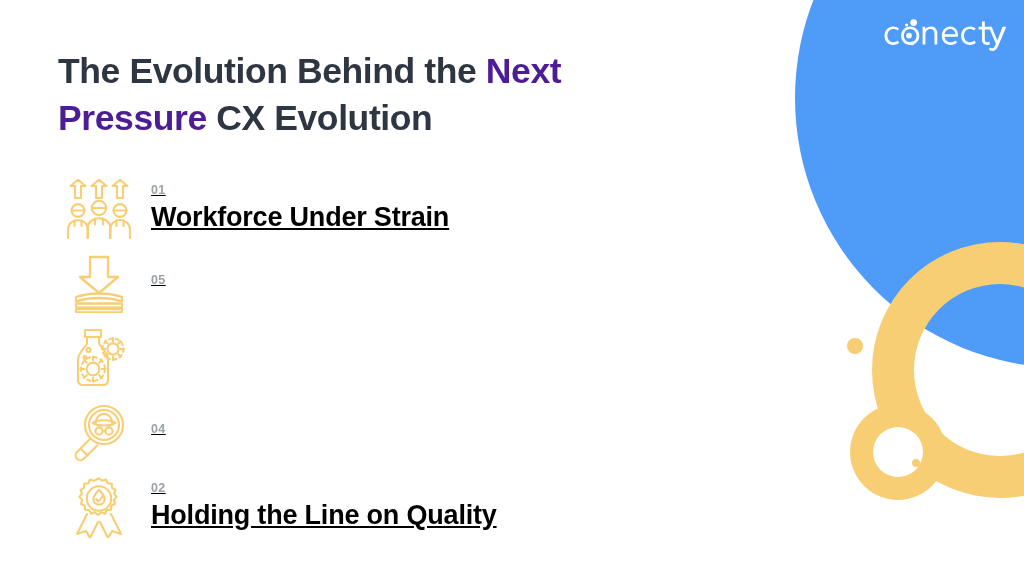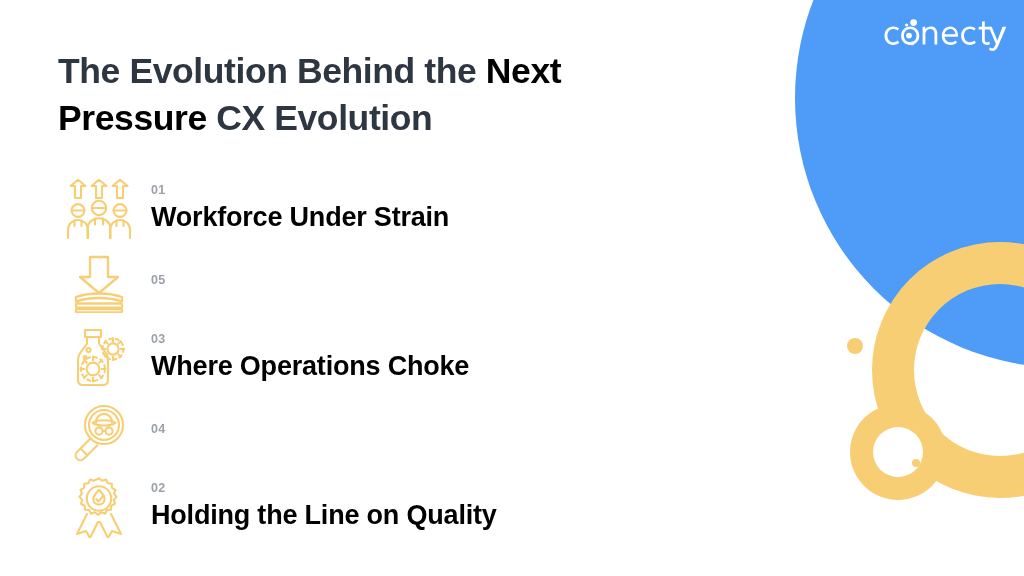--- a/index.html
+++ b/index.html
@@ -39,34 +39,35 @@
   #title {
     position:absolute;
     left:58px; top:48px;
     width:620px;
     font-size:35.5px;
     font-weight:bold;
     line-height:1.31;
     letter-spacing:-0.4px;
     color:#2E3641;
   }
-  #title .accent { color:#000000; }
+  #title .accent { color:#4c1d95; }
 
   
   #list {
     position:absolute;
     left:58px; top:172px;
     width:680px;
   }
 
   .row {
     position:relative;
     height:74.5px;
     display:flex;
     align-items:center;
+    text-decoration:underline;
   }
 
   .row-icon {
     flex:0 0 82px;
     height:66px;
     display:flex;
     align-items:center;
     justify-content:center;
   }
   .row-icon svg { display:block; }
@@ -220,24 +221,20 @@
 
           <g transform="translate(25,41)">
             <circle cx="0" cy="0" r="6.4"></circle>
             <path d="M0 -12.5 v3.8 M0 12.5 v-3.8 M-12.5 0 h3.8 M12.5 0 h-3.8
                      M-8.9 -8.9 l2.7 2.7 M8.9 8.9 l-2.7 -2.7
                      M8.9 -8.9 l-2.7 2.7 M-8.9 8.9 l2.7 -2.7"></path>
             <circle cx="0" cy="0" r="12" stroke-dasharray="3.4 3.7"></circle>
           </g>
         </svg>
       </div>
-      <div class="row-text">
-        <div class="row-num">03</div>
-        <div class="row-label">Where Operations Choke</div>
-      </div>
     </div>
 
     <div class="row">
       <div class="row-icon">
         <svg width="62" height="60" viewBox="0 0 62 60" fill="none" stroke="#F7CE74" stroke-width="2.1" stroke-linejoin="round" stroke-linecap="round">
 
           <circle cx="36" cy="22" r="19"></circle>
           <circle cx="36" cy="22" r="15"></circle>
 
           <path d="M22.5 35.5 L9 49 a4.8 4.8 0 0 0 6.8 6.8 L29.3 42.3"></path>

